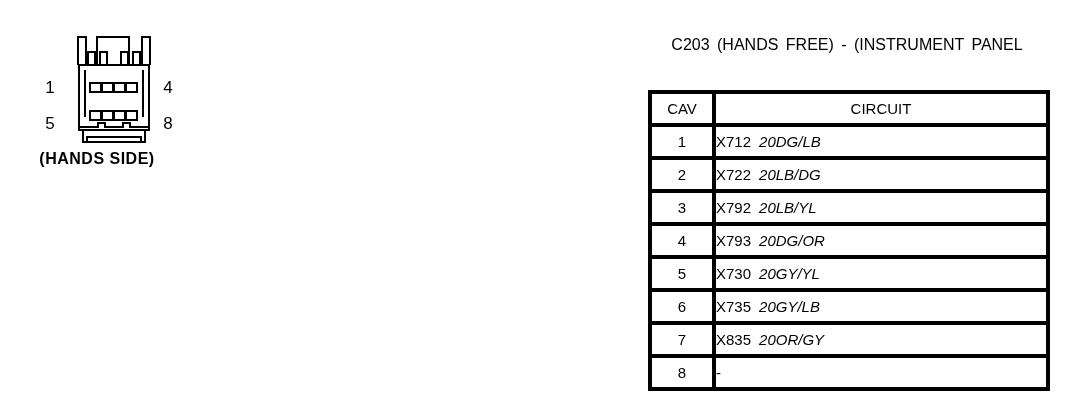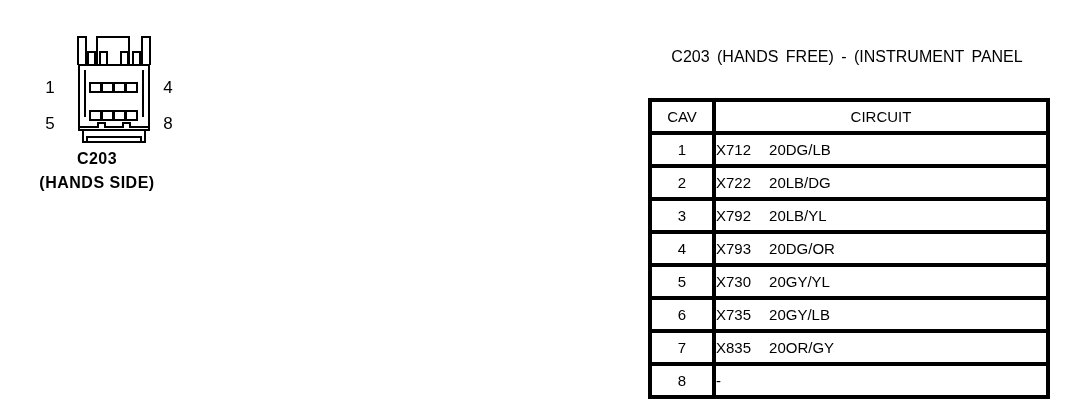--- a/index.html
+++ b/index.html
@@ -17,40 +17,40 @@
     font-size: 17px; line-height: 17px;
   }
   .caption {
     left: 17px; top: 147px; width: 160px;
     text-align: center; font-weight: bold;
     font-size: 16px; line-height: 24px; letter-spacing: 0.5px;
   }
 
   
   .tbl-title {
-    left: 643px; top: 45px; width: 408px;
+    left: 643px; top: 33px; width: 408px;
     text-align: center; font-size: 16px; line-height: 23px;
     word-spacing: 3px;
   }
 
   
-  .tbl-wrap { left: 648px; top: 98px; }
+  .tbl-wrap { left: 648px; top: 90px; }
   table.pinout {
     border-collapse: collapse; table-layout: fixed;
     width: 398px; background: #ffffff;
   }
   table.pinout th, table.pinout td {
     border: 4px solid #000000;
     font-size: 15px; font-weight: normal;
     height: 29px; padding: 0; overflow: hidden;
   }
   td.cav, th.cav-h { text-align: center; }
   th.circuit-h { text-align: center; }
   td.circuit { text-align: left; padding-left: 10px; }
-  td.circuit .wire-color { margin-left: 18px; }
+  td.circuit .wire-color { margin-left: 8px; font-style: italic; }
 </style>
 </head>
 <body style="background: rgb(255, 255, 255); color: rgb(0, 0, 0);">
 
 <div class="abs" style="left:0;top:0;width:250px;height:210px;">
 
   <svg width="76" height="112" viewBox="-2 -2 76 112" style="position:absolute;left:76px;top:35px;" fill="none" stroke="#000000" stroke-width="1.6" shape-rendering="crispEdges">
 
     <path d="M0,28 V0 H8 V28 M64,28 V0 H72 V28 M19,28 V0 H51 V28"></path>
 
@@ -78,21 +78,20 @@
 
     <path d="M5,93 V105 H67 V93 M9,105 V100 H63 V105"></path>
   </svg>
 
   <div class="abs pin-num" style="left:40px;top:79px;">1</div>
   <div class="abs pin-num" style="left:158px;top:79px;">4</div>
   <div class="abs pin-num" style="left:40px;top:115px;">5</div>
   <div class="abs pin-num" style="left:158px;top:115px;">8</div>
 
   <div class="abs caption">
-    <div>C203</div>
     <div>(HANDS SIDE)</div>
   </div>
 </div>
 
 <div class="abs tbl-title">
   <div>C203 (HANDS FREE) - (INSTRUMENT PANEL</div>
 </div>
 
 <div class="abs tbl-wrap">
   <table class="pinout">

